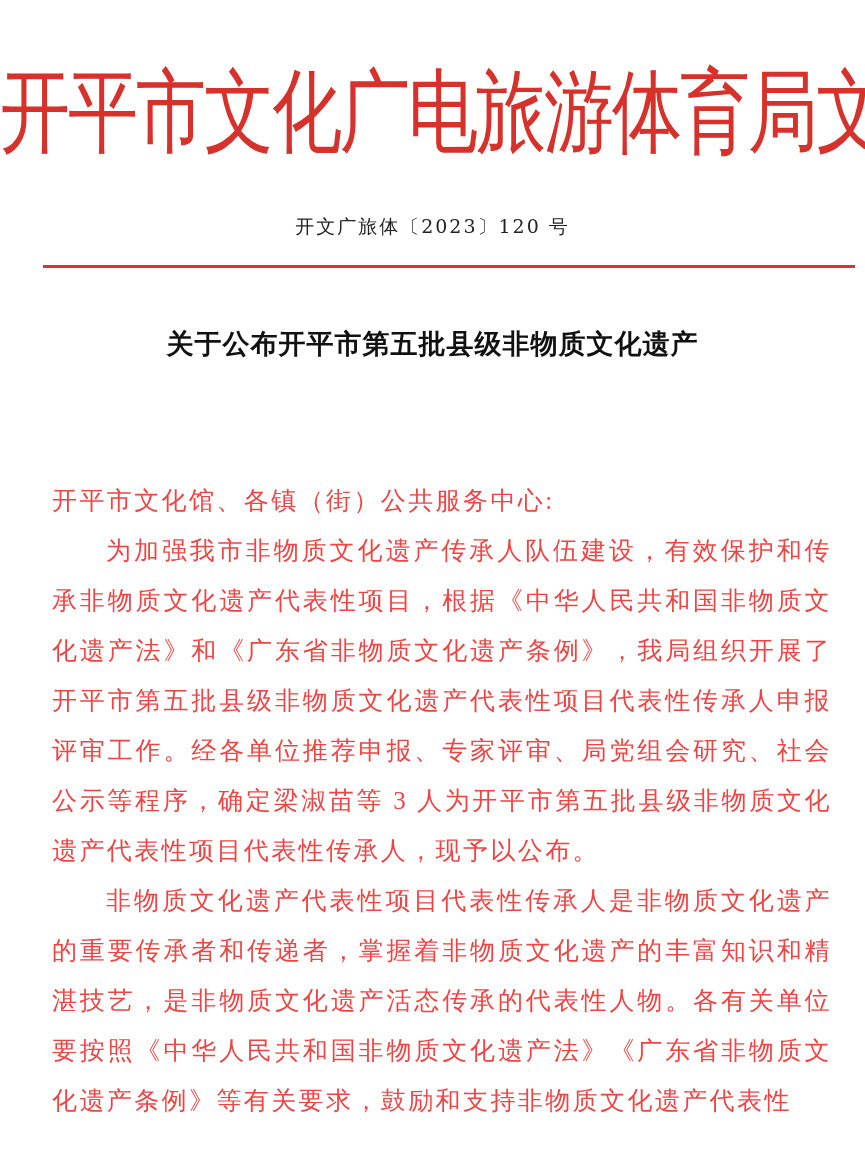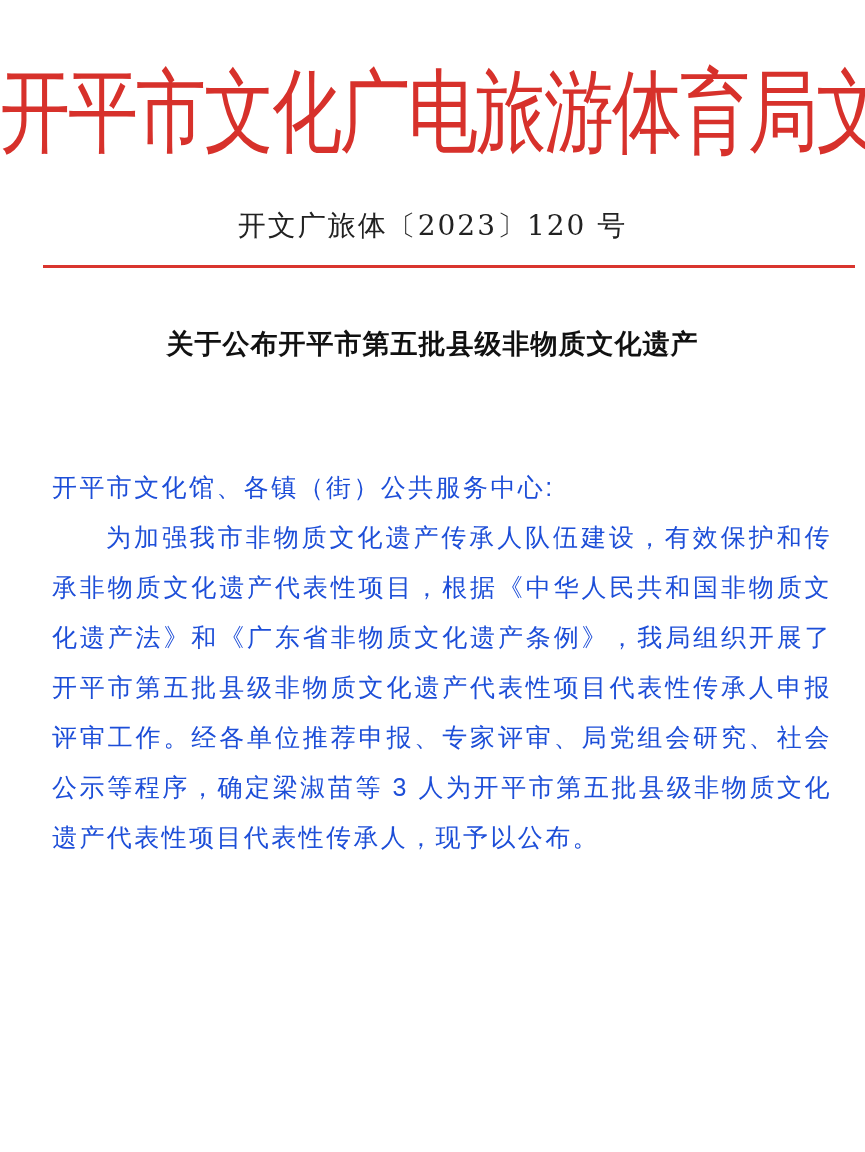--- a/index.html
+++ b/index.html
@@ -30,21 +30,21 @@
       transform-origin: center top;
       white-space: nowrap;
     }
     .doc-number {
       position: absolute;
       left: 0;
       top: 208px;
       width: 865px;
       text-align: center;
       font-family: "DejaVu Serif", "Liberation Serif", serif;
-      font-size: 28px;
+      font-size: 19px;
       line-height: 36px;
       color: #222;
       letter-spacing: 2px;
     }
     .red-rule {
       position: absolute;
       left: 43px;
       top: 265px;
       width: 812px;
       height: 3px;
@@ -59,26 +59,26 @@
       font-family: "DejaVu Serif", "Liberation Serif", serif;
       font-weight: bold;
       font-size: 27px;
       line-height: 52px;
       color: #111;
       letter-spacing: 1px;
     }
     .body-text {
       position: absolute;
       left: 52px;
-      top: 462px;
+      top: 476px;
       width: 780px;
-      font-family: Liberation Sans, sans-serif;
+      font-family: Liberation Serif, serif;
       font-size: 25px;
       line-height: 50px;
-      color: #1d4ed8;
+      color: #ef4444;
       letter-spacing: 2.4px;
     }
     .body-text p {
       margin: 0;
       text-align: justify;
     }
     .body-text .indent {
       text-indent: 54px;
     }
   </style>
@@ -91,13 +91,14 @@
 
 <div class="red-rule"></div>
 
 <div class="title">
   <div>关于公布开平市第五批县级非物质文化遗产</div>
 </div>
 
 <div class="body-text">
   <p>开平市文化馆、各镇（街）公共服务中心:</p>
   <p class="indent">为加强我市非物质文化遗产传承人队伍建设，有效保护和传承非物质文化遗产代表性项目，根据《中华人民共和国非物质文化遗产法》和《广东省非物质文化遗产条例》，我局组织开展了开平市第五批县级非物质文化遗产代表性项目代表性传承人申报评审工作。经各单位推荐申报、专家评审、局党组会研究、社会公示等程序，确定梁淑苗等 3 人为开平市第五批县级非物质文化遗产代表性项目代表性传承人，现予以公布。</p>
+  <p class="indent">非物质文化遗产代表性项目代表性传承人是非物质文化遗产的重要传承者和传递者，掌握着非物质文化遗产的丰富知识和精湛技艺，是非物质文化遗产活态传承的代表性人物。各有关单位要按照《中华人民共和国非物质文化遗产法》《广东省非物质文化遗产条例》等有关要求，鼓励和支持非物质文化遗产代表性</p>
 </div>
 
 </body></html>

